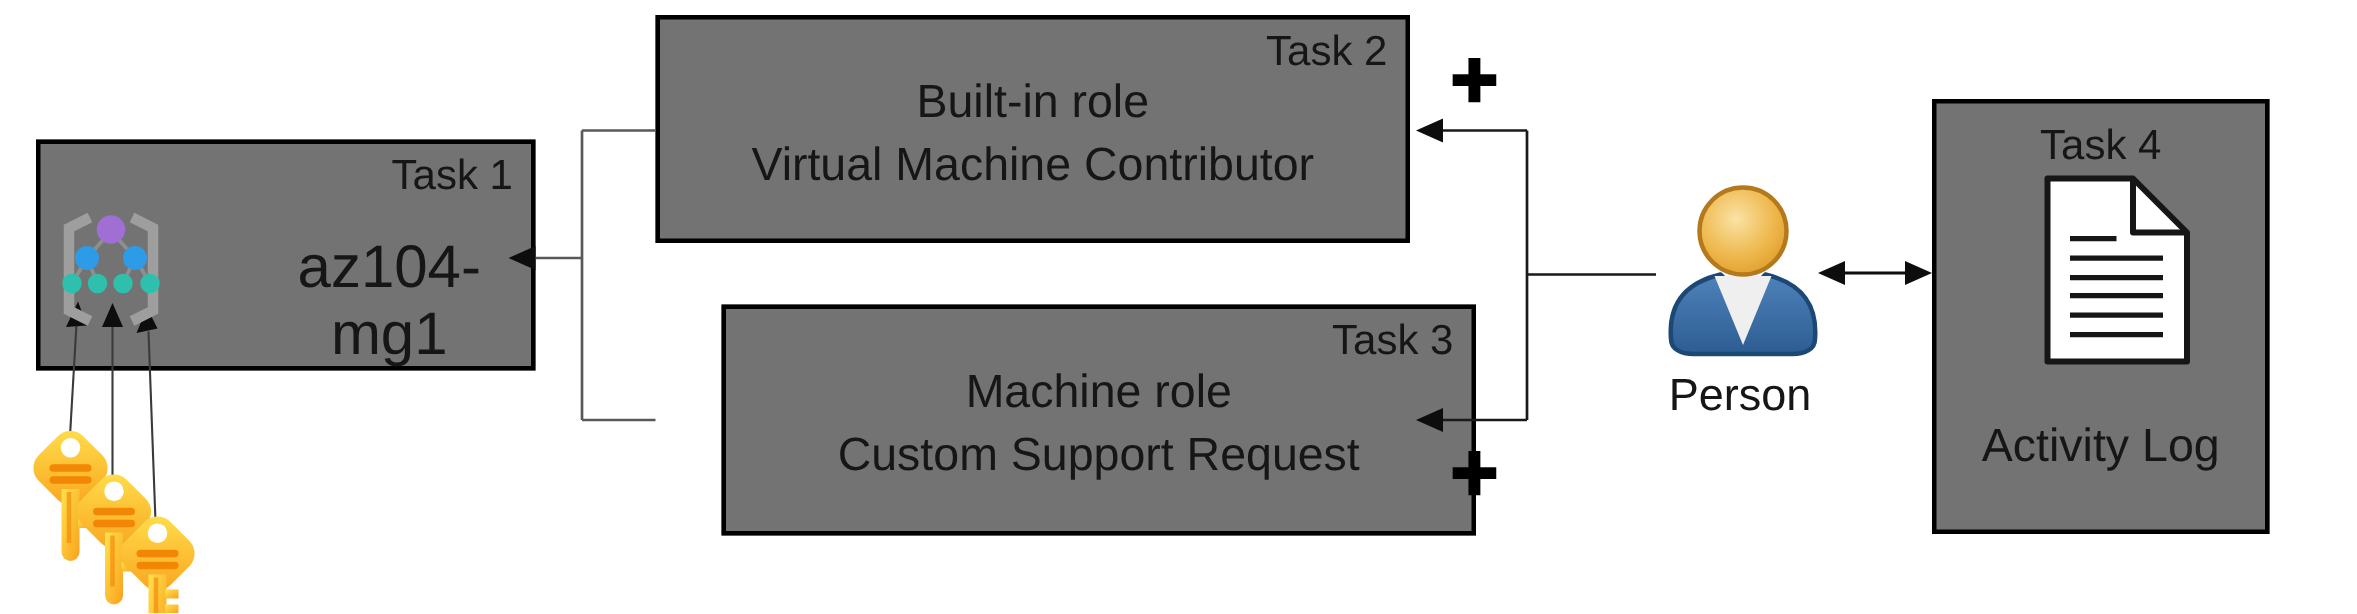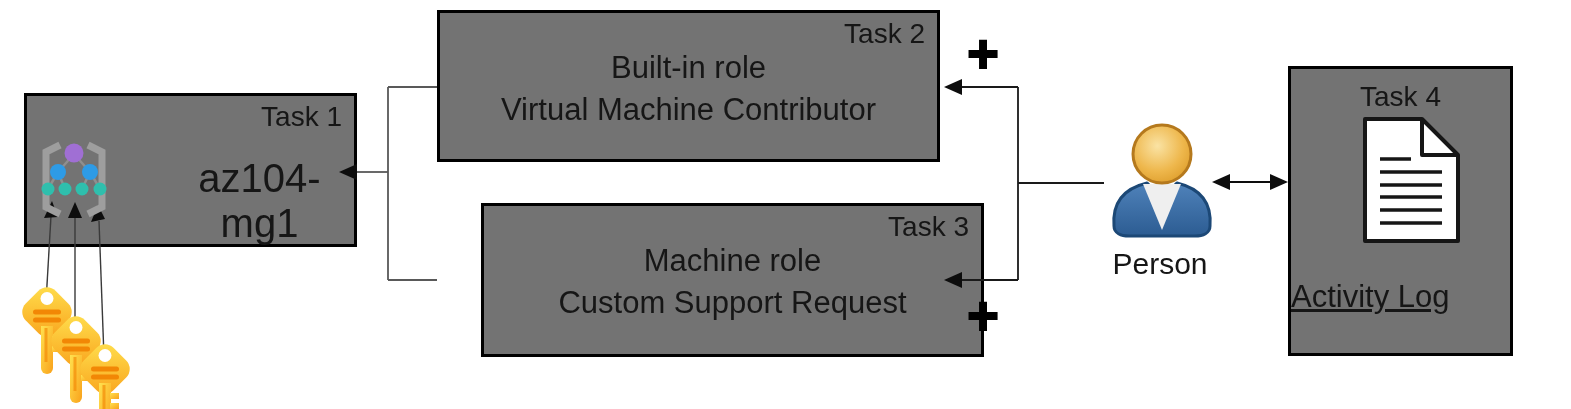--- a/index.html
+++ b/index.html
@@ -12,21 +12,21 @@
     box-sizing:border-box;z-index:1;
   }
   #task1{left:2px;top:93px;width:333px;height:154px;margin-left:22px;}
   #task2{left:437px;top:10px;width:503px;height:152px;}
   #task3{left:437px;top:203px;width:503px;height:154px;margin-left:44px;}
   #task4{left:1288px;top:35px;width:225px;height:290px;margin-top:31px;}
   .box-title{position:absolute;top:5px;right:12px;font-size:28px;white-space:nowrap;}
   .box-title.center{left:0;right:0;top:12px;text-align:center;}
   .role-lines{position:absolute;left:0;right:0;top:34px;text-align:center;font-size:31px;line-height:42px;}
   .mg-name{position:absolute;left:138px;top:60px;font-size:40px;text-align:center;}
-  .doc-caption{position:absolute;left:0;right:0;top:210px;text-align:left;font-size:31px;text-decoration:underline;}
+  .doc-caption{position:absolute;left:0;right:0;top:210px;text-align:center;font-size:31px;}
   .person-label{
     position:absolute;left:1072px;top:242px;width:176px;text-align:center;
     font-size:30px;line-height:44px;z-index:2;
   }
   .plus{
     position:absolute;width:44px;height:46px;display:flex;align-items:center;justify-content:center;
     font-size:54px;font-weight:700;color:#000;z-index:6;-webkit-text-stroke:2px #000;
   }
   #plus-top{left:961px;top:30px;}
   #plus-bottom{left:961px;top:292px;}

